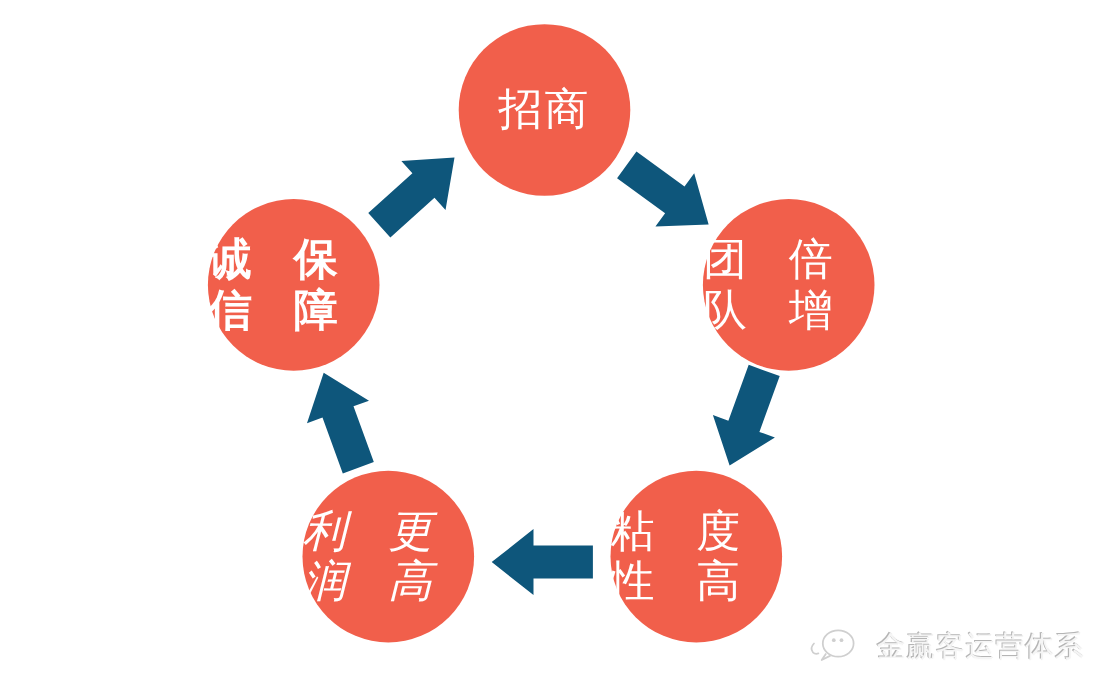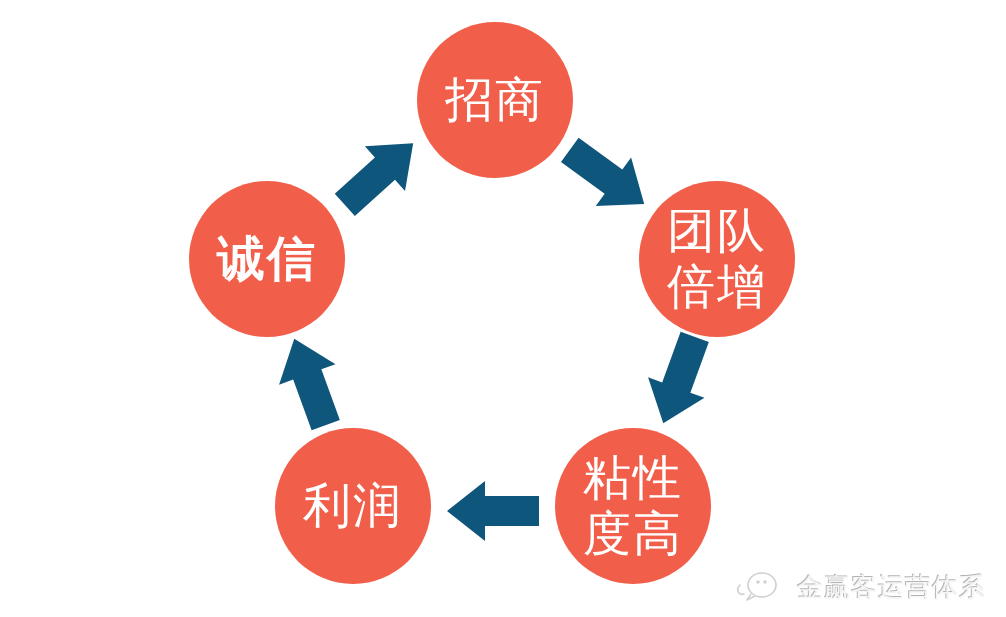--- a/index.html
+++ b/index.html
@@ -17,24 +17,24 @@
     width: 1006px; height: 617px;
   }
   .node {
     position: absolute;
     width: 156px;
     height: 156px;
     border-radius: 50%;
     background: #F15F4B;
     color: #ffffff;
     display: flex;
-    flex-direction: column;
+    flex-direction: row;
     align-items: center;
     justify-content: center;
-    font-size: 48px;
+    font-size: 40px;
     line-height: 1.16;
     font-weight: 500;
     letter-spacing: 2px;
     user-select: none;
   }
   .node-line { display: block; }
   .watermark {
     position: absolute;
     right: 20px;
     bottom: 12px;
@@ -80,26 +80,28 @@
   <div class="node" style="left:555px; top:428px;">
     <span class="node-line">粘性</span>
     <span class="node-line">度高</span>
   </div>
 
   <div class="node" style="left:639px; top:181px;">
     <span class="node-line">团队</span>
     <span class="node-line">倍增</span>
   </div>
 
-  <div class="node" style="left:275px; top:428px;">
+  <div class="node" style="left:275px; top:428px;font-style:italic;">
     <span class="node-line">利润</span>
+    <span class="node-line">更高</span>
   </div>
 
   <div class="node" style="left:189px; top:181px;font-weight:bold;">
     <span class="node-line">诚信</span>
+    <span class="node-line">保障</span>
   </div>
 
   <div class="watermark">
     <svg width="44" height="34" viewBox="0 0 44 34" xmlns="http://www.w3.org/2000/svg">
       <path d="M5 14 Q1 18 4 22 Q6 24 9 23" fill="none" stroke="#cfcfcf" stroke-width="1.6" stroke-linecap="round"></path>
       <ellipse cx="27" cy="14" rx="14" ry="12" fill="none" stroke="#cfcfcf" stroke-width="1.6"></ellipse>
       <path d="M16 23 L12 29 L20 25" fill="none" stroke="#cfcfcf" stroke-width="1.6" stroke-linejoin="round"></path>
       <circle cx="23" cy="11" r="1.7" fill="#cfcfcf"></circle>
       <circle cx="30" cy="11" r="1.7" fill="#cfcfcf"></circle>
     </svg>

